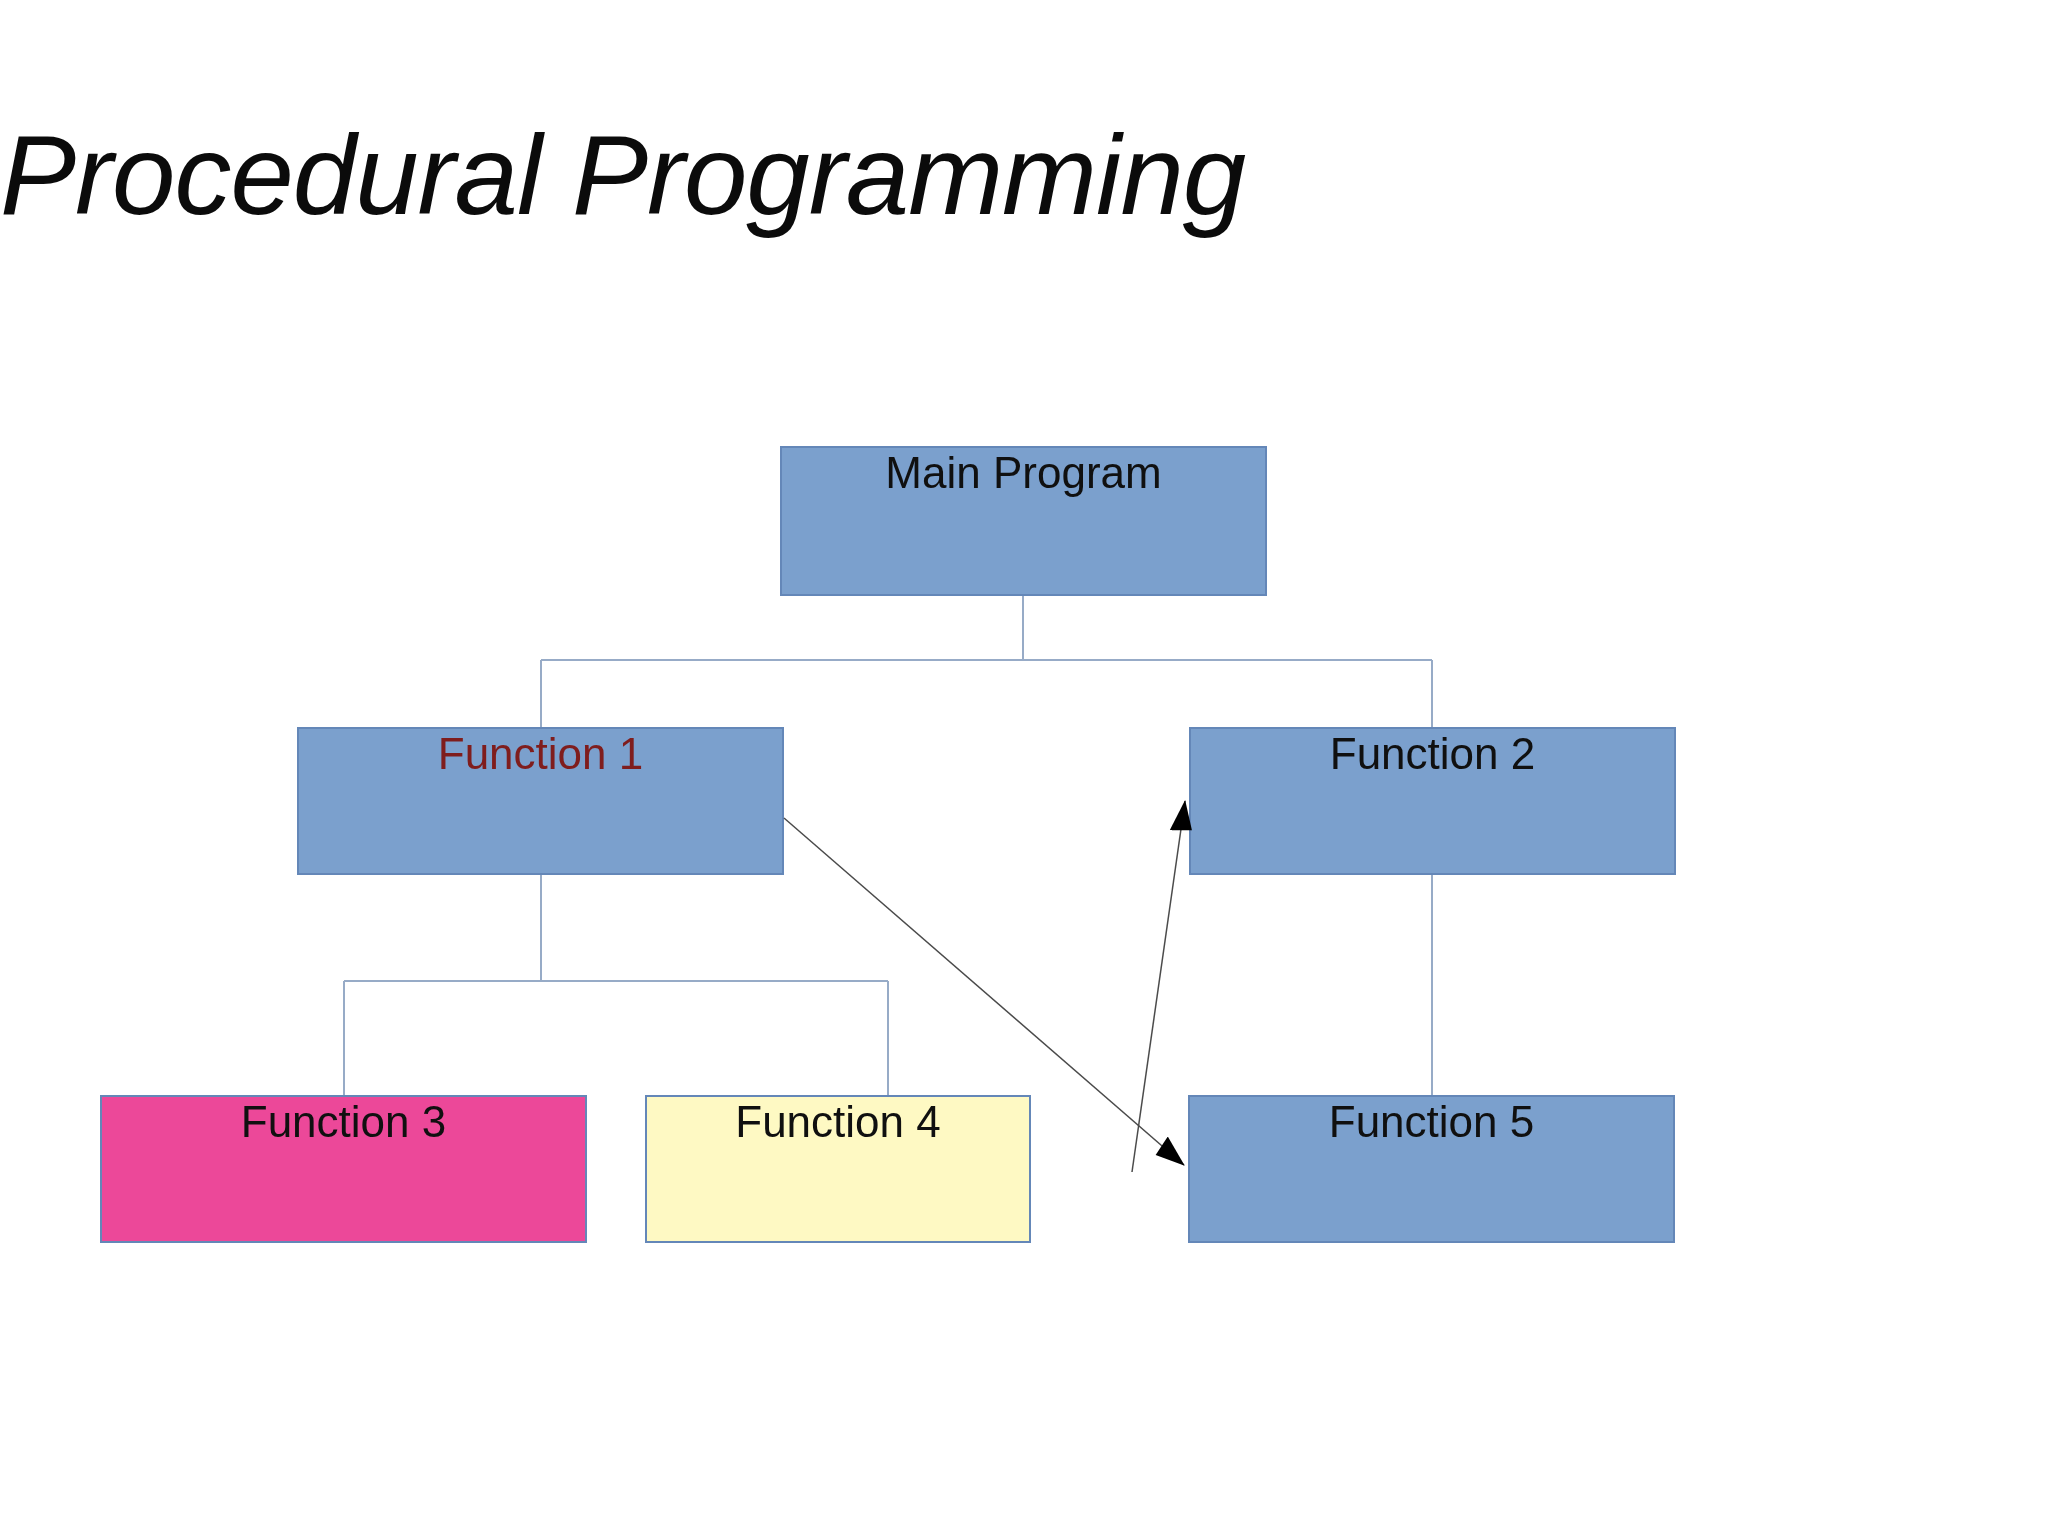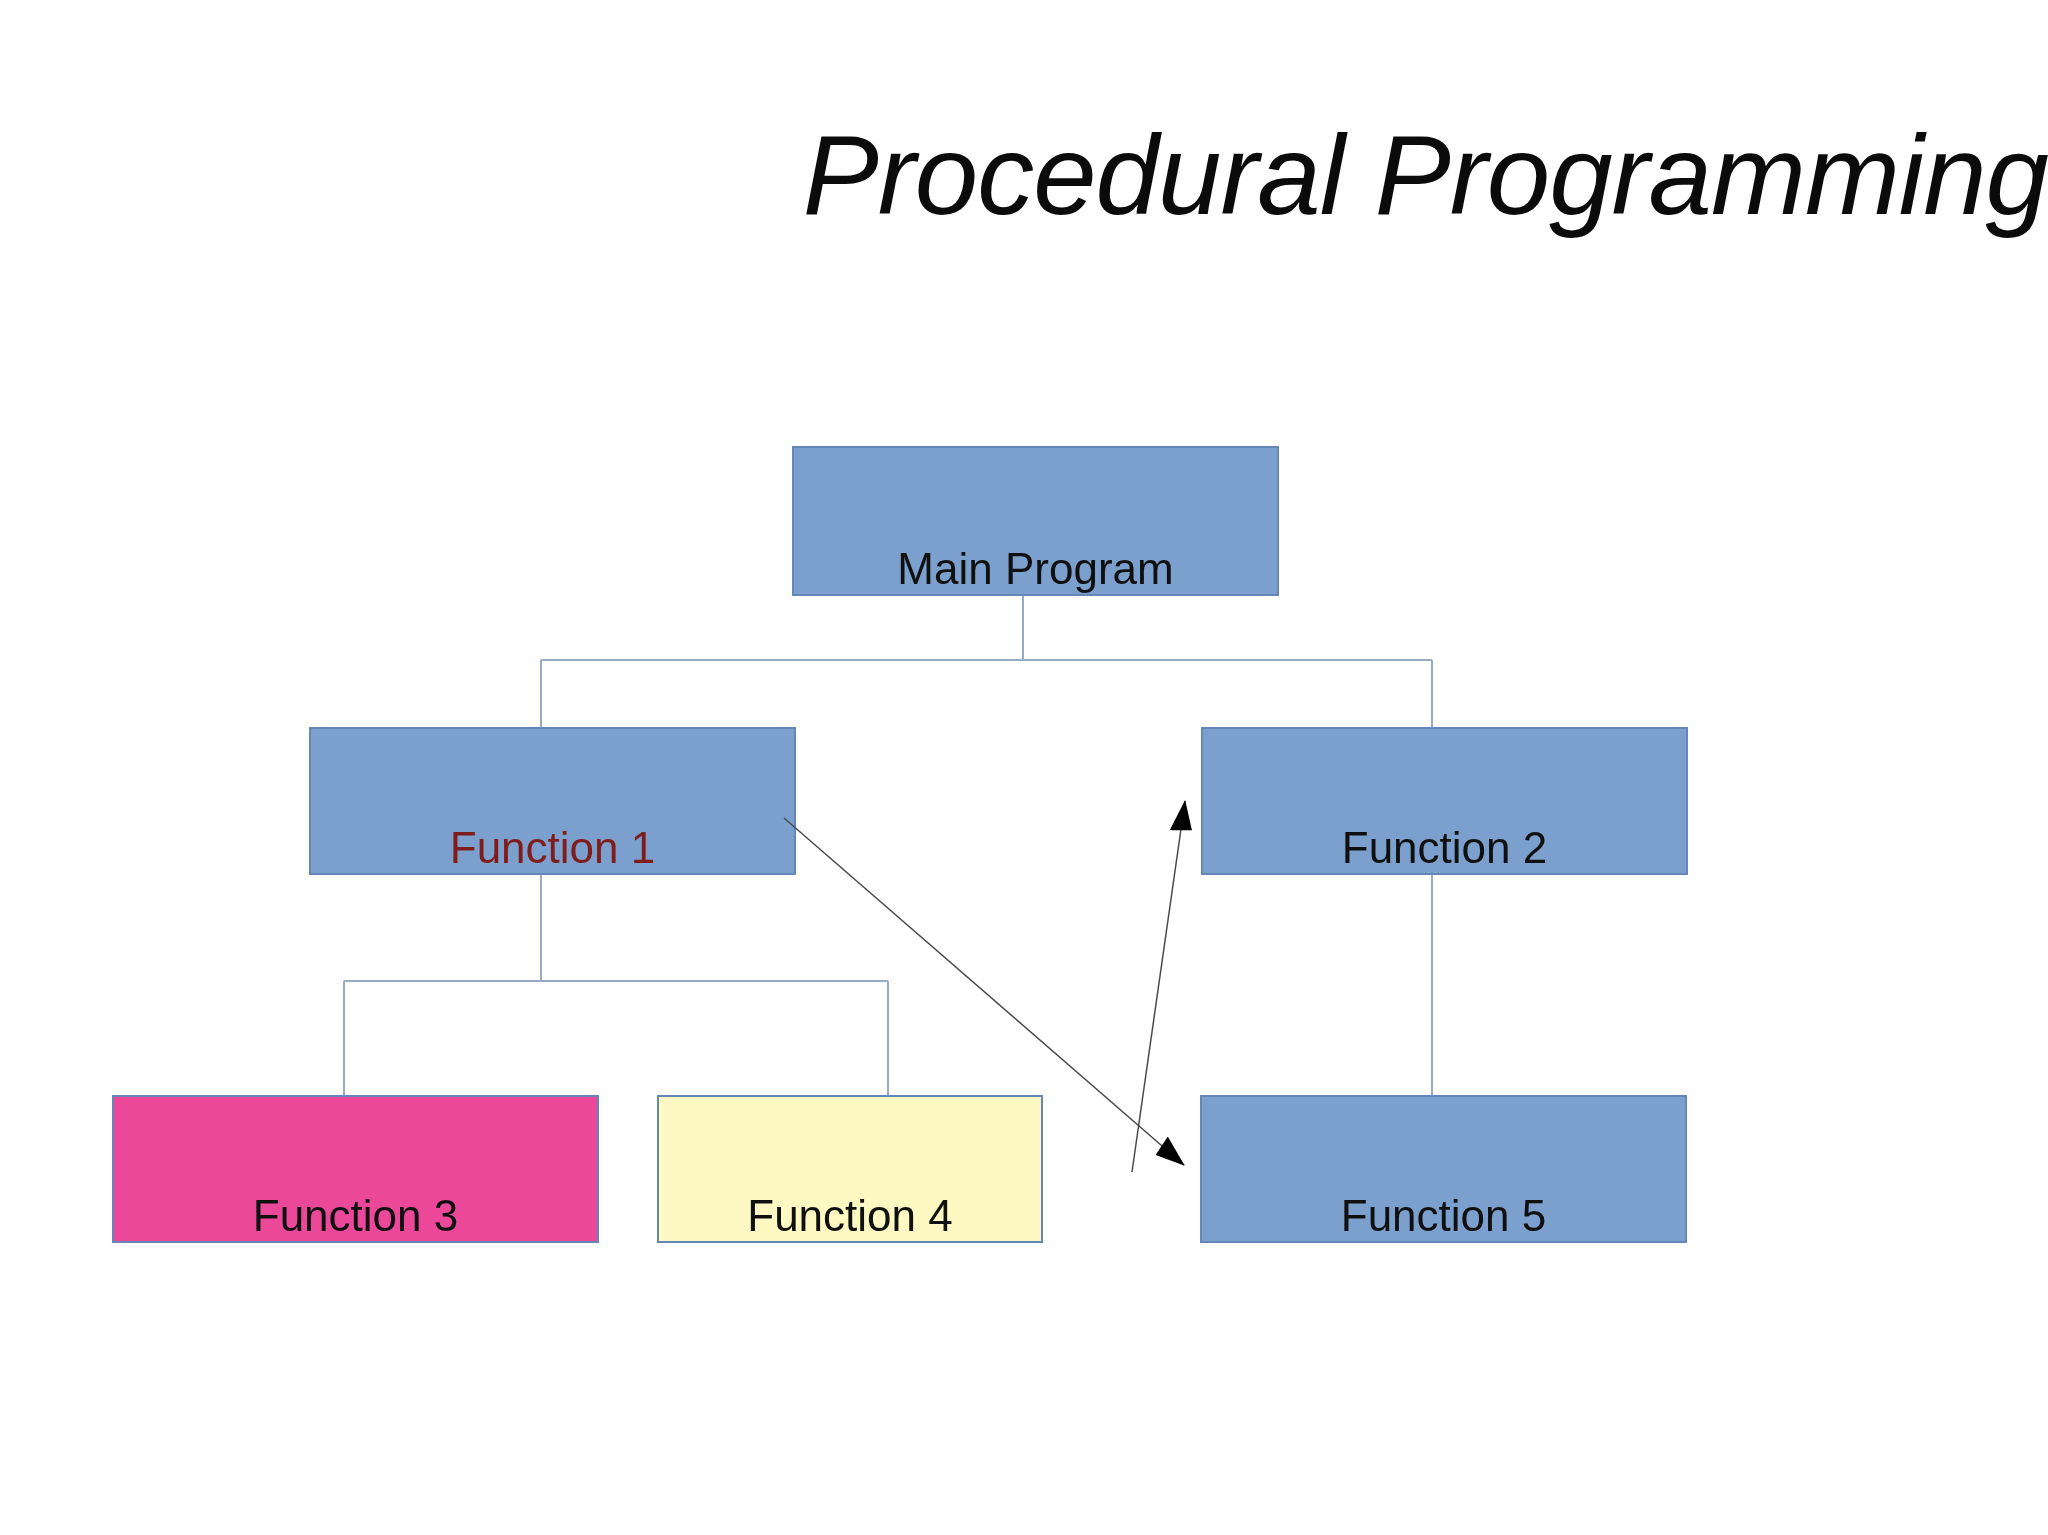--- a/index.html
+++ b/index.html
@@ -13,21 +13,21 @@
     height: 1535px;
     background: #ffffff;
     overflow: hidden;
     font-family: "Liberation Sans", sans-serif;
   }
   .slide-title {
     position: absolute;
     left: 0;
     top: 112px;
     width: 100%;
-    text-align: right;
+    text-align: left;
     font-size: 114px;
     font-style: italic;
     font-weight: 400;
     letter-spacing: -1px;
     color: #0b0b0b;
     line-height: 1.1;
     white-space: nowrap;
   }
   #connector-layer {
     position: absolute;
@@ -44,23 +44,22 @@
     top: 0;
     width: 2048px;
     height: 1535px;
     z-index: 2;
   }
   .node {
     position: absolute;
     box-sizing: border-box;
     border: 2px solid;
     display: flex;
-    align-items: flex-end;
+    align-items: flex-start;
     justify-content: center;
-    margin-left: 12px;
   }
   .node span {
     font-size: 44px;
     color: #101010;
     white-space: nowrap;
   }
 </style>
 </head>
 <body>
 

